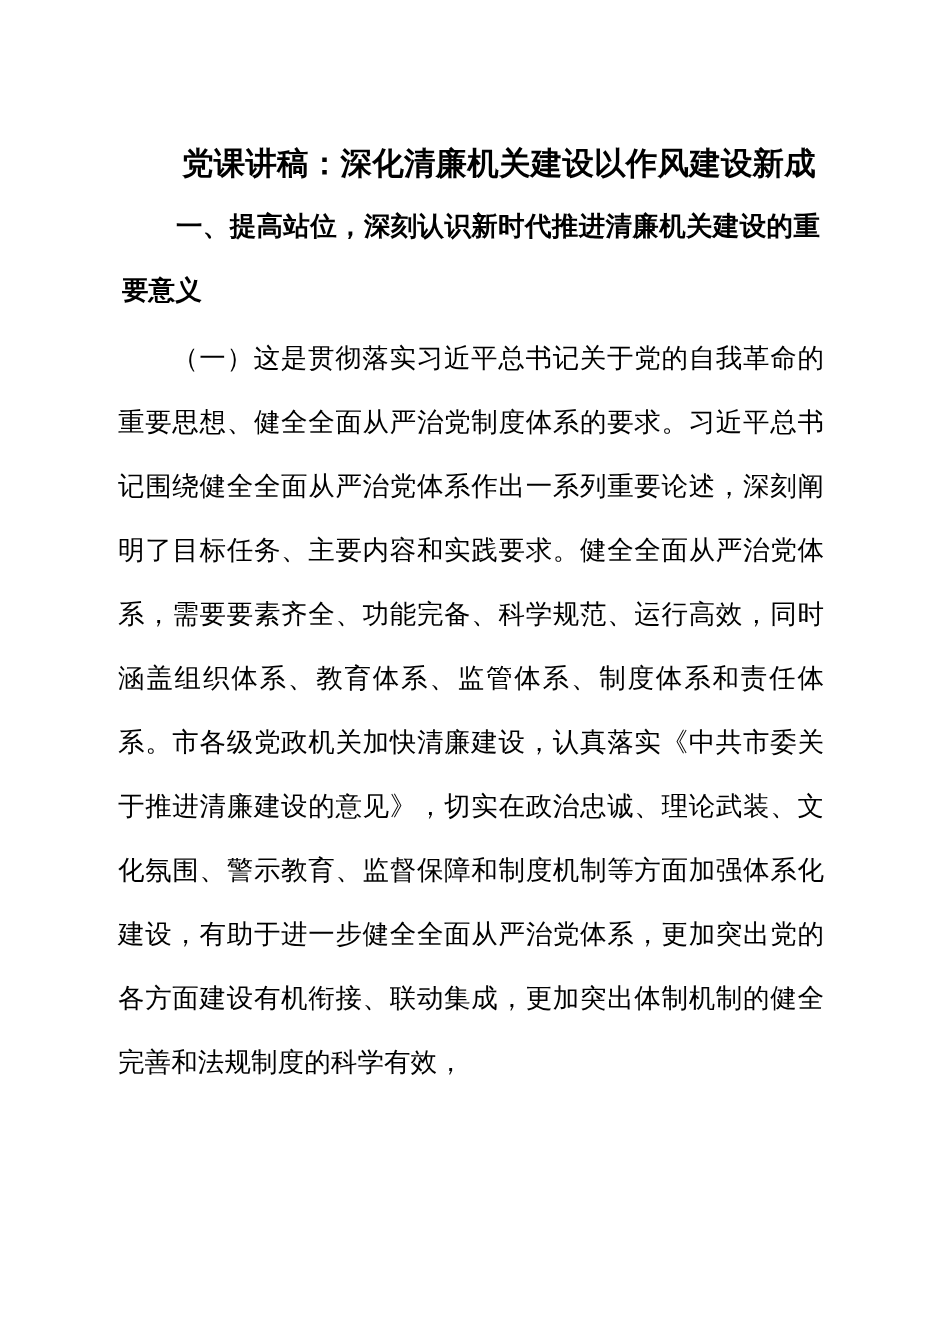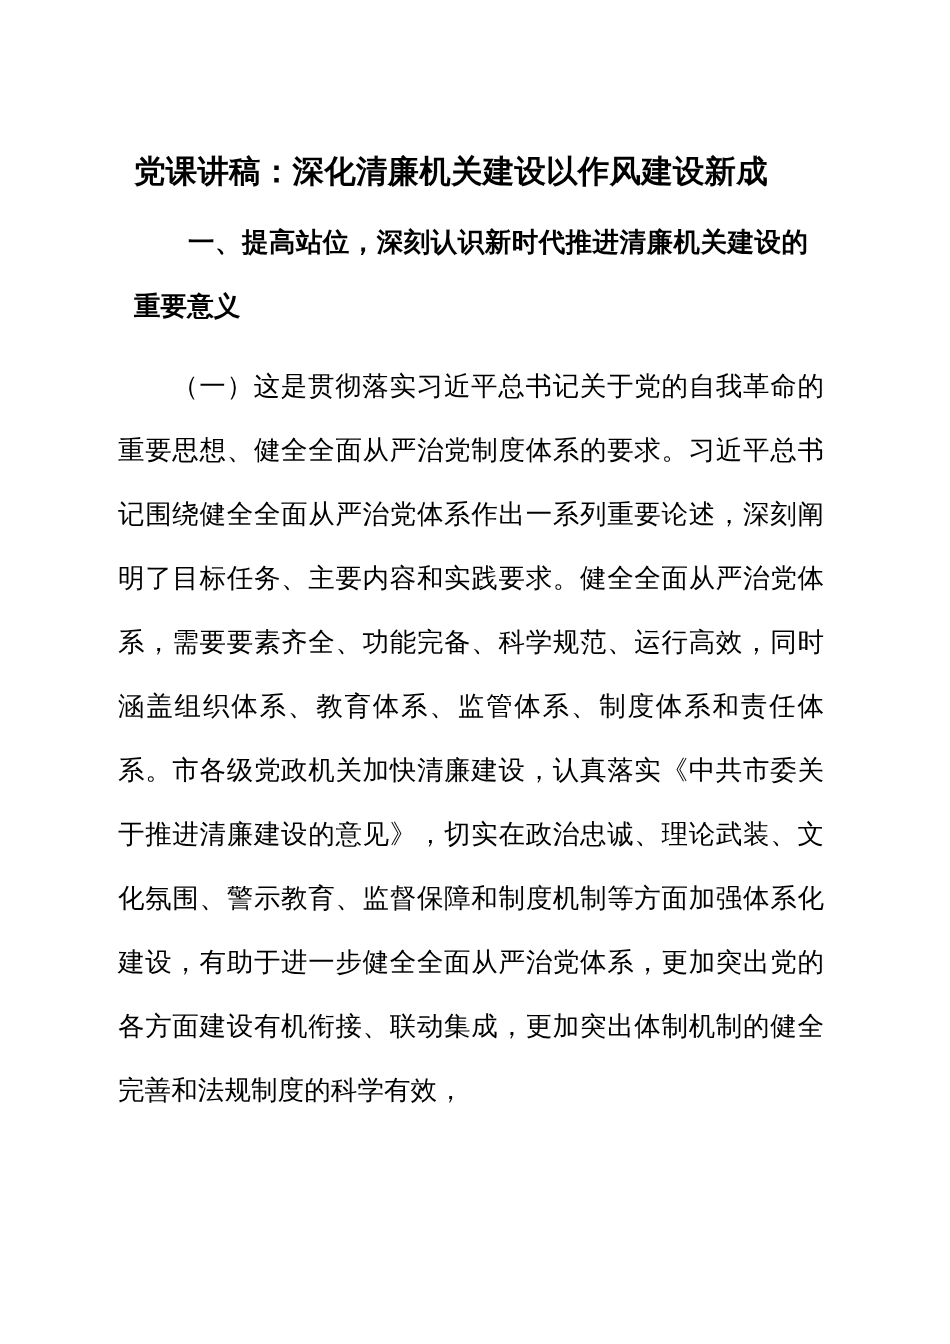--- a/index.html
+++ b/index.html
@@ -22,27 +22,27 @@
   }
   #content {
     position: absolute;
     left: 118px;
     top: 0;
     width: 706px;
   }
 
   
   .doc-title {
-    margin: 16px;
+    margin: 8px;
     padding-top: 133px;
     font-family: "Liberation Serif", "DejaVu Serif", serif;
     font-weight: 700;
     font-size: 31.5px;
     line-height: 45px;
-    text-align: left;
+    text-align: right;
     letter-spacing: 0.2px;
     color: #000000;
     text-rendering: optimizeLegibility;
   }
   .doc-title .tline {
     display: block;
     white-space: nowrap;
   }
 
   
@@ -61,21 +61,21 @@
   }
   .para.indent2 {
     text-indent: 54px;
   }
   .para.first {
     margin-top: 31px;
   }
 
   
   .heading {
-    margin: 16px;
+    margin: 4px;
     font-family: "Liberation Sans", "DejaVu Sans", sans-serif;
     font-weight: 700;
     font-size: 26.5px;
     line-height: 64px;
     text-align: justify;
     text-justify: inter-character;
     text-align-last: left;
     text-indent: 54px;
     letter-spacing: 0.1px;
     color: #000000;

